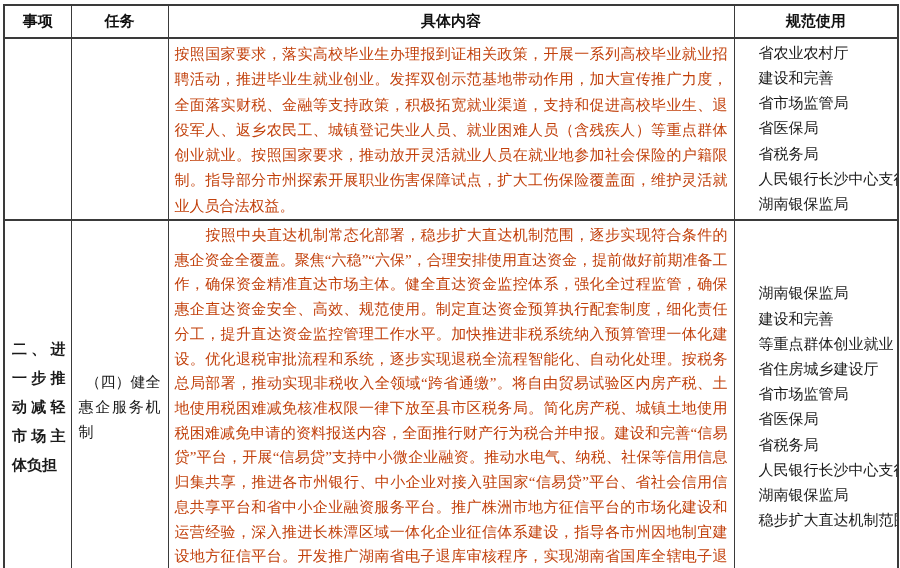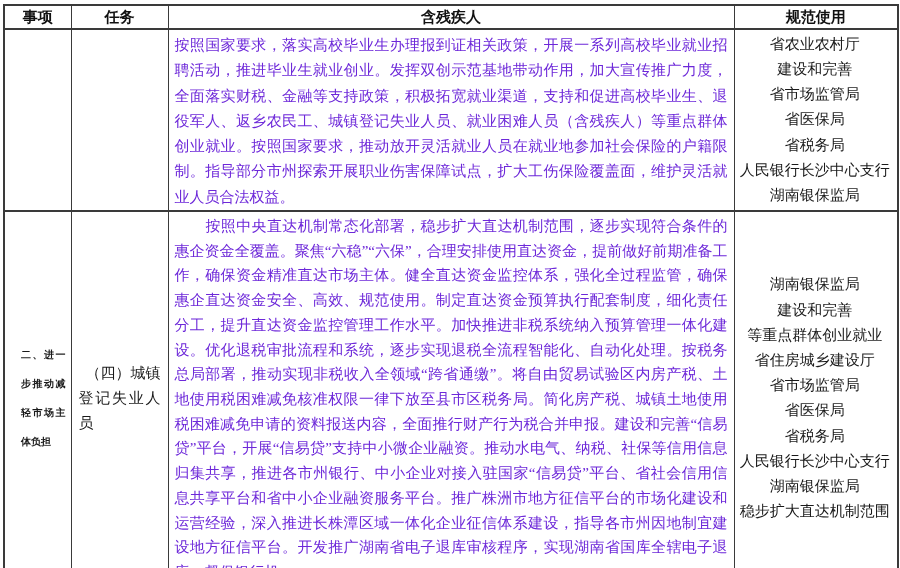--- a/index.html
+++ b/index.html
@@ -23,39 +23,39 @@
     height: 559px;
     border-collapse: collapse;
     table-layout: fixed;
     border: 2px solid #3a3a3a;
   }
   .doc-table th, .doc-table td {
     border: 1px solid #3a3a3a;
     padding: 0;
     overflow: hidden;
   }
-  .doc-table thead tr { height: 24px; }
+  .doc-table thead tr { height: 33px; }
   .doc-table tr.row-1 { height: 176px; }
   .doc-table tr.row-1 > td { border-bottom: 2px solid #3a3a3a; }
   .doc-table thead th { border-bottom: 2px solid #3a3a3a; }
   th.hdr {
     font-family: "Liberation Sans", sans-serif;
     font-weight: bold;
     font-size: 15px;
     text-align: center;
     vertical-align: middle;
     color: #111;
   }
   td.item-cell {
     vertical-align: middle;
   }
   .item-text {
-    font-size: 10px;
+    font-size: 15px;
     line-height: 29px;
-    padding: 0 5px 0 16px;
+    padding: 0 5px 0 7px;
     text-align: justify;
     text-justify: inter-character;
     font-weight: bold;
   }
   td.task-cell {
     vertical-align: middle;
   }
   .task-text {
     font-size: 15px;
     line-height: 25px;
@@ -64,58 +64,57 @@
     text-justify: inter-character;
     text-indent: 7px;
   }
   td.content-cell {
     vertical-align: top;
   }
   .content-text {
     font-size: 15px;
     text-align: justify;
     padding: 0 6px;
-    color: #6d28d9;
+    color: #c2410c;
   }
   .content-text.r1 {
     line-height: 25.3px;
     padding-top: 3px;
   }
   .content-text.r2 {
     line-height: 24.7px;
     padding-top: 2px;
     text-indent: 31px;
   }
   td.units-cell {
     vertical-align: middle;
   }
   .units-list {
     font-size: 15px;
     line-height: 25.2px;
-    padding-left: 0;
+    padding-left: 24px;
     padding-right: 2px;
     white-space: nowrap;
-    text-align: center;
   }
 </style>
 </head>
 <body>
 
 <table class="doc-table">
   <colgroup>
     <col style="width:67px">
     <col style="width:97px">
     <col style="width:566px">
     <col style="width:164px">
   </colgroup>
   <thead>
     <tr>
       <th class="hdr">事项</th>
       <th class="hdr">任务</th>
-      <th class="hdr">含残疾人</th>
+      <th class="hdr">具体内容</th>
       <th class="hdr">规范使用</th>
     </tr>
   </thead>
   <tbody>
     <tr class="row-1">
       <td class="item-cell">
         <div class="item-text"></div>
       </td>
       <td class="task-cell">
         <div class="task-text"></div>
@@ -133,21 +132,21 @@
             <div>人民银行长沙中心支行</div>
             <div>湖南银保监局</div>
           </div>
       </td>
     </tr>
     <tr class="row-2">
       <td class="item-cell">
         <div class="item-text">二、进一步推动减轻市场主体负担</div>
       </td>
       <td class="task-cell">
-        <div class="task-text">（四）城镇登记失业人员</div>
+        <div class="task-text">（四）健全惠企服务机制</div>
       </td>
       <td class="content-cell">
         <div class="content-text r2">按照中央直达机制常态化部署，稳步扩大直达机制范围，逐步实现符合条件的惠企资金全覆盖。聚焦“六稳”“六保”，合理安排使用直达资金，提前做好前期准备工作，确保资金精准直达市场主体。健全直达资金监控体系，强化全过程监管，确保惠企直达资金安全、高效、规范使用。制定直达资金预算执行配套制度，细化责任分工，提升直达资金监控管理工作水平。加快推进非税系统纳入预算管理一体化建设。优化退税审批流程和系统，逐步实现退税全流程智能化、自动化处理。按税务总局部署，推动实现非税收入全领域“跨省通缴”。将自由贸易试验区内房产税、土地使用税困难减免核准权限一律下放至县市区税务局。简化房产税、城镇土地使用税困难减免申请的资料报送内容，全面推行财产行为税合并申报。建设和完善“信易贷”平台，开展“信易贷”支持中小微企业融资。推动水电气、纳税、社保等信用信息归集共享，推进各市州银行、中小企业对接入驻国家“信易贷”平台、省社会信用信息共享平台和省中小企业融资服务平台。推广株洲市地方征信平台的市场化建设和运营经验，深入推进长株潭区域一体化企业征信体系建设，指导各市州因地制宜建设地方征信平台。开发推广湖南省电子退库审核程序，实现湖南省国库全辖电子退库，督促银行机</div>
       </td>
       <td class="units-cell">
         <div class="units-list">
             <div>湖南银保监局</div>
             <div>建设和完善</div>
             <div>等重点群体创业就业</div>
             <div>省住房城乡建设厅</div>

